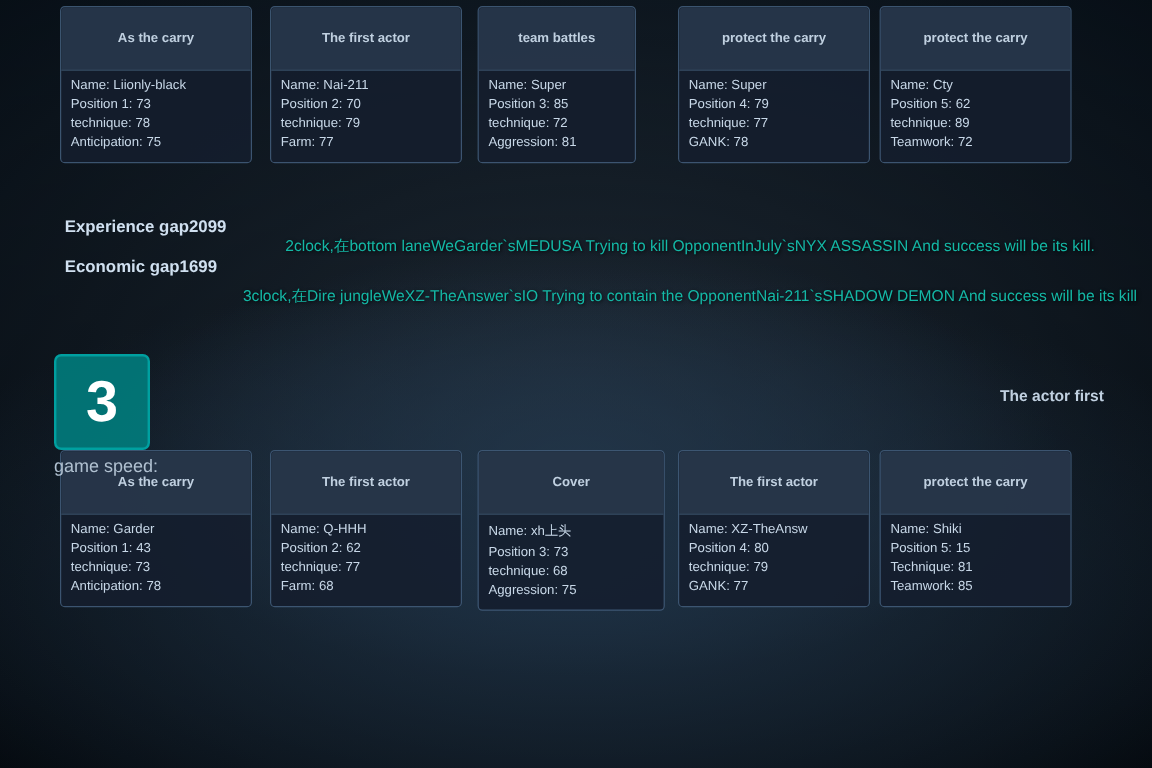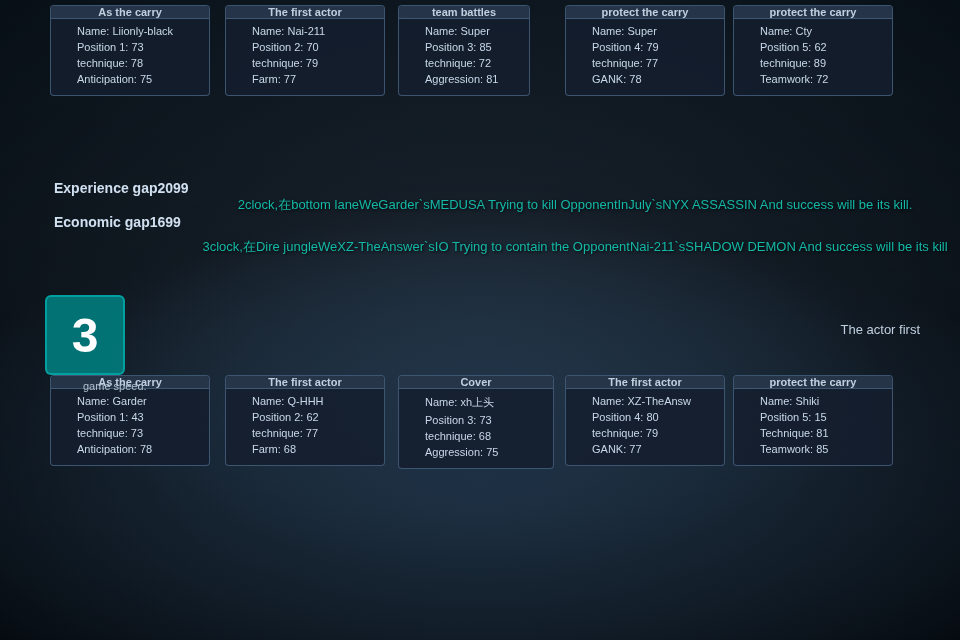--- a/index.html
+++ b/index.html
@@ -43,35 +43,34 @@
       position: absolute;
       background: rgba(20, 30, 45, 0.88);
       border: 1px solid rgba(100, 140, 180, 0.5);
       border-radius: 4px;
       color: #e0e8f0;
       font-size: 11px;
     }
     .card-header {
       background: rgba(40, 55, 75, 0.9);
       border-bottom: 1px solid rgba(100, 140, 180, 0.4);
-      padding: 0 8px;
+      padding: 20px 8px;
       text-align: center;
       font-size: 11px;
       font-weight: bold;
       color: #c0d0e0;
       border-radius: 4px 4px 0 0;
     }
     .card-body {
       padding: 6px 8px;
     }
     .card-body .row {
       margin-bottom: 4px;
       color: #c8d8e8;
       font-size: 11px;
-      margin-left: 18px;
     }
     
     .card-top-1 { left: 50px; top: 5px; width: 160px; }
     .card-top-2 { left: 225px; top: 5px; width: 160px; }
     .card-top-3 { left: 398px; top: 5px; width: 132px; }
     .card-top-4 { left: 565px; top: 5px; width: 160px; }
     .card-top-5 { left: 733px; top: 5px; width: 160px; }
 
     
     .card-bot-1 { left: 50px; top: 375px; width: 160px; }
@@ -113,23 +112,22 @@
     .speed-number {
       font-size: 48px;
       font-weight: bold;
       color: white;
     }
     .speed-label {
       position: absolute;
       left: 45px;
       top: 380px;
       color: #b0c0d0;
-      font-size: 11px;
+      font-size: 15px;
       z-index: 3;
-      margin-left: 38px;
     }
 
     
     .center-text {
       position: absolute;
       left: 200px;
       top: 195px;
       right: 10px;
       text-align: center;
       color: #14b8a6;
@@ -141,20 +139,21 @@
 
     
     .actor-first {
       position: absolute;
       right: 40px;
       top: 320px;
       color: #c0d0e0;
       font-size: 13px;
       line-height: 1.5;
       z-index: 2;
+      font-weight: bold;
     }
   </style>
 </head>
 <body>
 
 <div class="bg"></div>
 <div class="bg-overlay"></div>
 <div class="bg-scene"></div>
 
 <div class="content">

